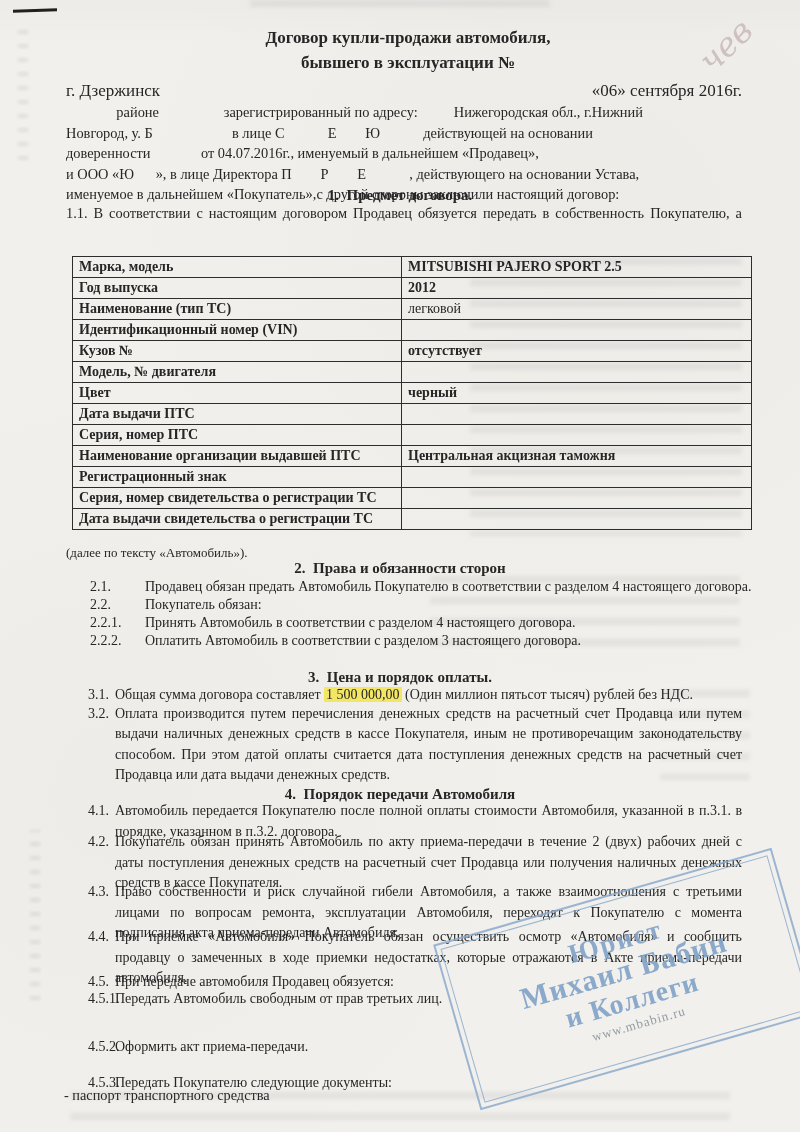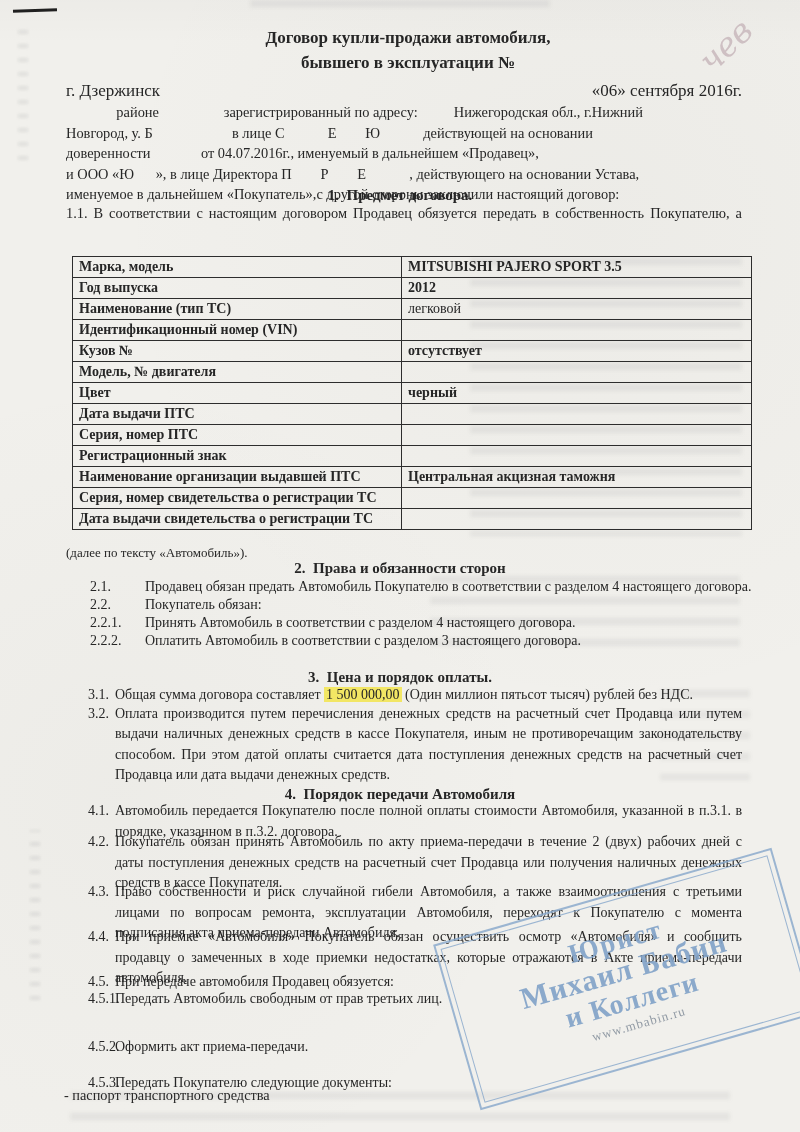--- a/index.html
+++ b/index.html
@@ -128,21 +128,21 @@
 
   <div class="abs h-center h1">1.  Предмет договора.</div>
   <div class="abs c11">
     <div class="l1">1.1. В соответствии с настоящим договором Продавец обязуется передать в собственность Покупателю, а</div>
   </div>
 
   <table class="veh">
     <tbody>
         <tr>
           <td class="flabel">Марка, модель</td>
-          <td class="fvalue">MITSUBISHI PAJERO SPORT 3.5</td>
+          <td class="fvalue">MITSUBISHI PAJERO SPORT 2.5</td>
         </tr>
     <tr>
           <td class="flabel">Год выпуска</td>
           <td class="fvalue">2012</td>
         </tr>
     <tr>
           <td class="flabel">Наименование (тип ТС)</td>
           <td class="fvalue reg">легковой</td>
         </tr>
     <tr>
@@ -163,26 +163,26 @@
         </tr>
     <tr>
           <td class="flabel">Дата выдачи ПТС</td>
           <td class="fvalue"></td>
         </tr>
     <tr>
           <td class="flabel">Серия, номер ПТС</td>
           <td class="fvalue"></td>
         </tr>
     <tr>
-          <td class="flabel">Регистрационный знак</td>
-          <td class="fvalue"></td>
-        </tr>
-    <tr>
           <td class="flabel">Наименование организации выдавшей ПТС</td>
           <td class="fvalue">Центральная акцизная таможня</td>
+        </tr>
+    <tr>
+          <td class="flabel">Регистрационный знак</td>
+          <td class="fvalue"></td>
         </tr>
     <tr>
           <td class="flabel">Серия, номер свидетельства о регистрации ТС</td>
           <td class="fvalue"></td>
         </tr>
     <tr>
           <td class="flabel">Дата выдачи свидетельства о регистрации ТС</td>
           <td class="fvalue"></td>
         </tr>
   </tbody>

